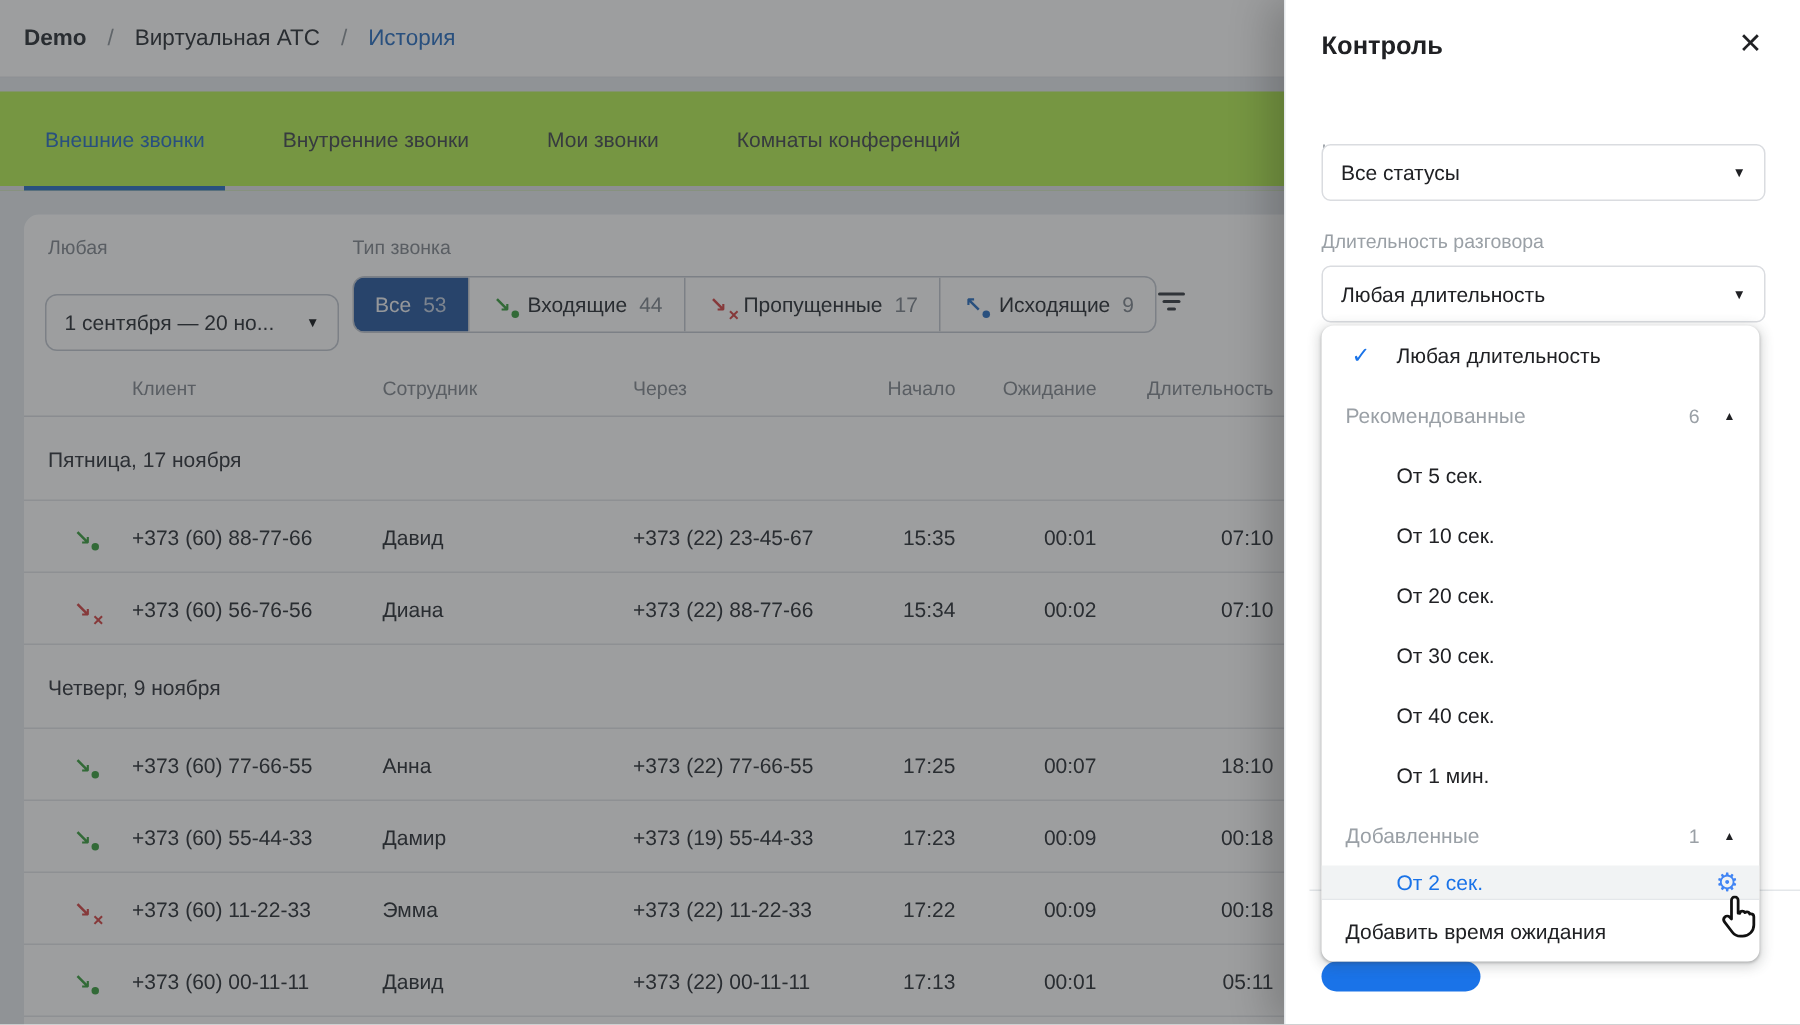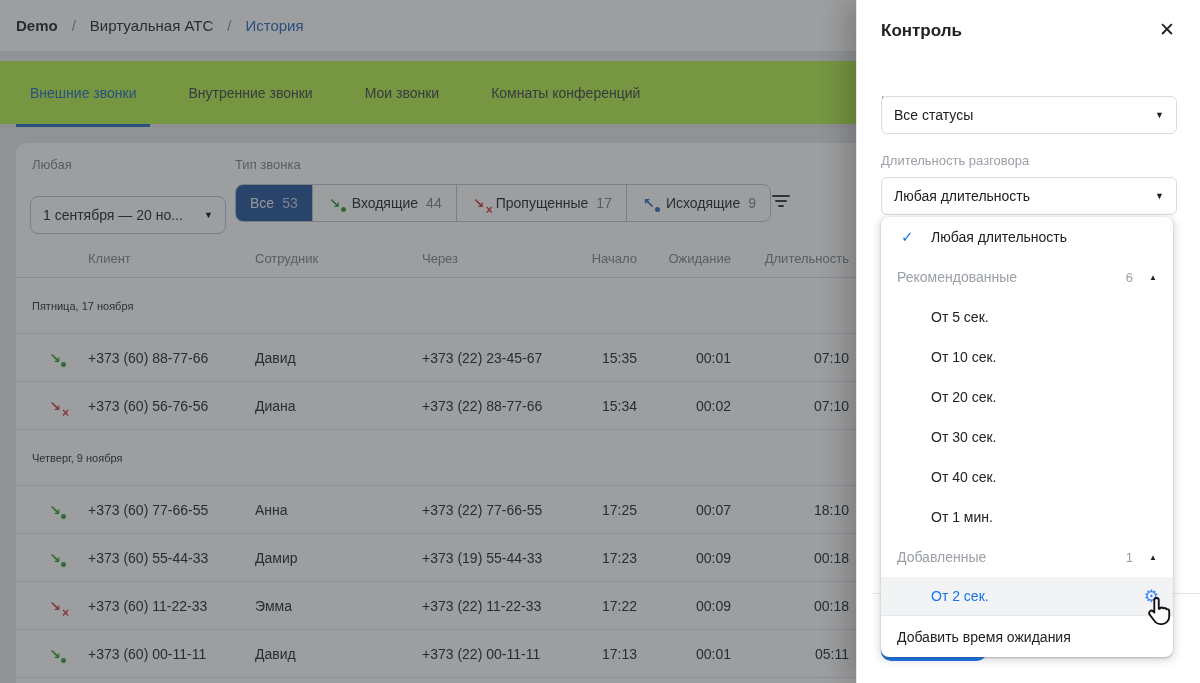--- a/index.html
+++ b/index.html
@@ -50,21 +50,21 @@
   .ci.in::after,.ci.out::after{content:"";position:absolute;width:5px;height:5px;border-radius:50%;right:-3px;bottom:-1px;}
   .ci.in::after{background:#4da852;}
   .ci.out::after{background:#3f7dc8;}
   .ci.missed::after{content:"\00d7";position:absolute;right:-6px;bottom:-7px;font-size:12px;color:#d95757;}
 
   
   .table{position:absolute;top:96px;left:0;right:0;}
   .trow{display:grid;grid-template-columns:56px 167px 167px 153px 62px 94px 118px;align-items:center;
         padding-left:16px;font-size:14px;box-sizing:border-box;}
   .thead{height:39px;color:#8f959c;font-size:13px;border-bottom:1px solid #dfe2e6;}
-  .tgroup{height:56px;display:flex;align-items:center;padding-left:16px;font-size:11px;color:#43474d;
+  .tgroup{height:56px;display:flex;align-items:center;padding-left:16px;font-size:14px;color:#43474d;
           border-bottom:1px solid #e6e8eb;box-sizing:border-box;}
   .tdata{height:48px;border-bottom:1px solid #e6e8eb;cursor:pointer;}
   .cell.num{text-align:right;}
   .cell.icon{padding-left:15px;}
 
   
   .scrim{position:absolute;inset:0;background:rgba(10,12,16,0.40);z-index:5;}
 
   
   .panel{position:absolute;top:0;right:0;width:344px;height:683px;background:#fff;z-index:10;
@@ -83,21 +83,21 @@
 
   
   .dd{position:absolute;left:24px;top:217px;width:292px;background:#fff;border-radius:8px;overflow:hidden;z-index:3;
       box-shadow:0 1px 2px rgba(60,64,67,.30),0 2px 8px 2px rgba(60,64,67,.18);font-size:14px;color:#202124;}
   .dd-item{height:40px;display:flex;align-items:center;padding:0 14px 0 50px;cursor:pointer;box-sizing:border-box;}
   .dd-item.selected{padding-left:20px;}
   .dd-check{width:20px;margin-right:10px;color:#1a73e8;font-weight:bold;font-size:15px;}
   .dd-section{height:40px;display:flex;align-items:center;padding:0 16px;color:#9aa0a6;cursor:pointer;box-sizing:border-box;}
   .dd-sec-count{margin-left:auto;font-size:13px;}
   .dd-sec-caret{margin-left:16px;font-size:8px;color:#202124;}
-  .dd-item.added{height:38px;background:#f1f3f4;color:#1a73e8;}
+  .dd-item.added{height:22px;background:#f1f3f4;color:#1a73e8;}
   .dd-gear{margin-left:auto;color:#4285f4;font-size:17px;line-height:1;cursor:pointer;}
   .dd-add{height:42px;display:flex;align-items:center;padding:0 16px;border-top:1px solid #e4e7ea;cursor:pointer;box-sizing:border-box;}
 
   .cursor-hand{position:absolute;left:287px;top:597px;z-index:6;pointer-events:none;}
 </style>
 </head>
 <body>
 
 <div class="stage">
 

